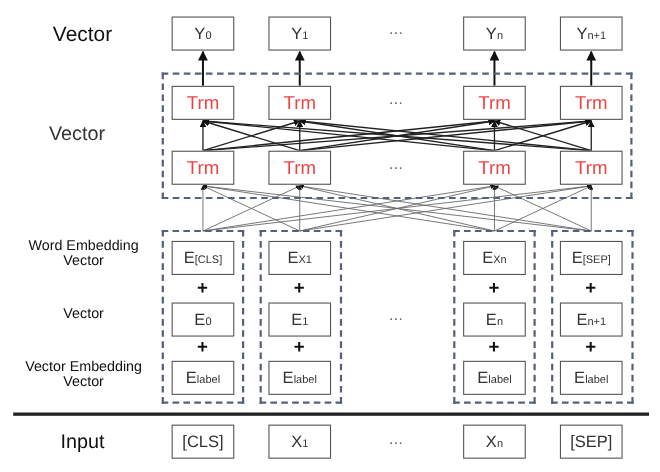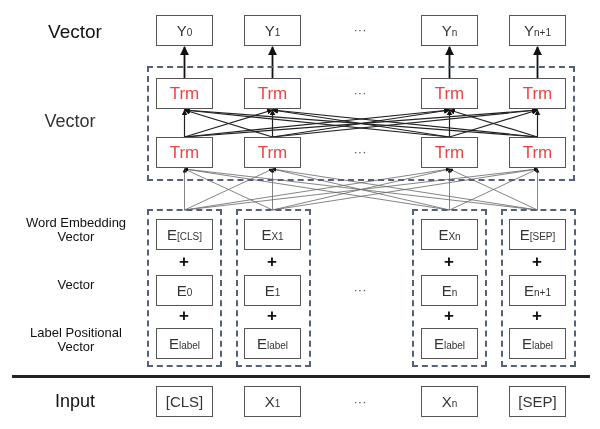--- a/index.html
+++ b/index.html
@@ -66,21 +66,21 @@
 <div class="row-label" style="left:30px;top:22px;width:90px;font-size:19px;">Vector</div>
 <div class="row-label" style="left:20px;top:112px;width:100px;font-size:18px;color:#333;">Vector</div>
 <div class="row-label" style="left:8px;top:216px;width:136px;font-size:13px;">
   <div>Word Embedding</div>
   <div>Vector</div>
 </div>
 <div class="row-label" style="left:4px;top:278px;width:144px;font-size:13px;">
   <div>Vector</div>
 </div>
 <div class="row-label" style="left:8px;top:326px;width:136px;font-size:13px;">
-  <div>Label Positional</div>
+  <div>Vector Embedding</div>
   <div>Vector</div>
 </div>
 <div class="row-label" style="left:30px;top:392px;width:90px;font-size:18px;">Input</div>
 
 <div class="dashed" style="left:147px;top:66px;width:428px;height:115px;"></div>
 
 <div class="dashed" style="left:147px;top:209px;width:75px;height:158px;"></div>
 <div class="dashed" style="left:236px;top:209px;width:75px;height:158px;"></div>
 <div class="dashed" style="left:412px;top:209px;width:75px;height:158px;"></div>
 <div class="dashed" style="left:501px;top:209px;width:75px;height:158px;"></div>

